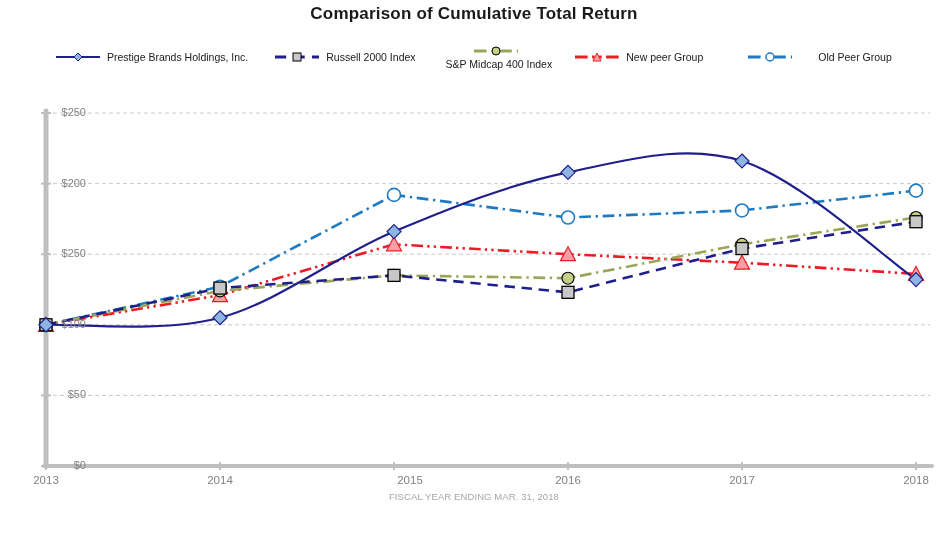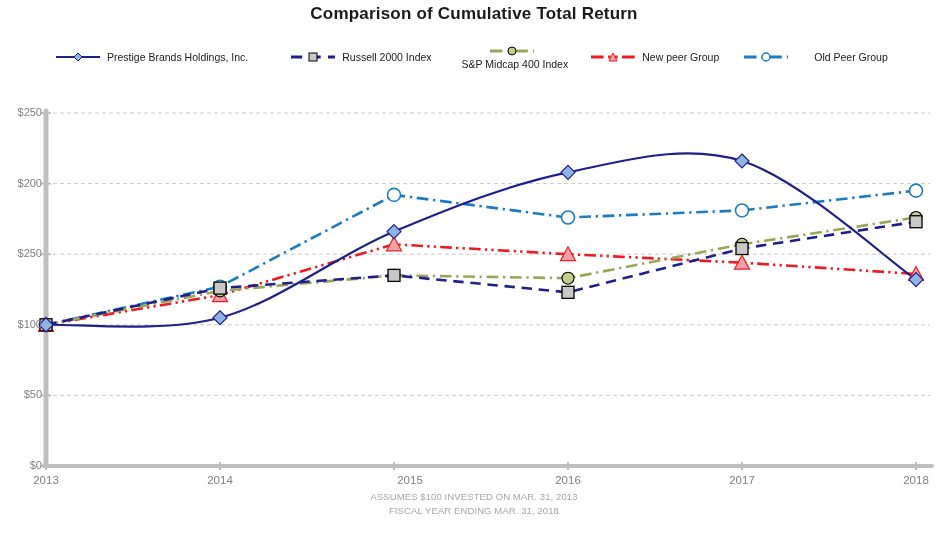--- a/index.html
+++ b/index.html
@@ -65,20 +65,21 @@
     width: 948px;
     height: 544px;
   }
   .ytick-label {
     position: absolute;
     width: 42px;
     text-align: right;
     font-size: 11px;
     color: #808080;
     transform: translateY(-7px);
+    padding-left: 44px;
   }
   .xtick-label {
     position: absolute;
     width: 60px;
     text-align: center;
     font-size: 11.5px;
     color: #808080;
     top: 474px;
   }
   .footnotes {
@@ -96,42 +97,42 @@
   }
 </style>
 </head>
 <body>
 
 <div id="chart-root">
 
   <div class="chart-title">Comparison  of Cumulative Total Return</div>
 
   <div class="legend" id="legend">
-      <div class="legend-item" style="margin-right: 42px;">
+      <div class="legend-item" style="margin-right: 26px;">
         <div class="legend-swatch"><svg width="46" height="14" viewBox="0 0 46 14">
             <line x1="1" y1="7" x2="45" y2="7" stroke="#1F1F8C" stroke-width="2.2"></line>
             <polygon points="23,3 27,7 23,11 19,7" fill="#8DB4E2" stroke="#1F1F8C" stroke-width="1"></polygon>
           </svg></div>
         <span class="legend-label">Prestige Brands Holdings, Inc.</span>
       </div>
       <div class="legend-item" style="margin-right: 30px;">
         <div class="legend-swatch"><svg width="46" height="14" viewBox="0 0 46 14">
             <line x1="1" y1="7" x2="45" y2="7" stroke="#1F1F8C" stroke-width="2.8" stroke-dasharray="11.2,7.279999999999999"></line>
             <rect x="19" y="3" width="8" height="8" fill="#C8C8C8" stroke="#000" stroke-width="1"></rect>
           </svg></div>
         <span class="legend-label">Russell 2000 Index</span>
       </div>
       <div class="legend-item" style="margin-right: 22px; flex-direction: column;">
         <div class="legend-swatch"><svg width="46" height="14" viewBox="0 0 46 14">
             <line x1="1" y1="7" x2="45" y2="7" stroke="#9BA558" stroke-width="2.8" stroke-dasharray="12.6,5.04,2.52,5.04"></line>
             <circle cx="23" cy="7" r="4" fill="#C4CE86" stroke="#000" stroke-width="1"></circle>
           </svg></div>
         <span class="legend-label">S&amp;P Midcap 400 Index</span>
       </div>
-      <div class="legend-item" style="margin-right: 24px; align-items: center;">
+      <div class="legend-item" style="margin-right: 44px; align-items: center;">
         <div class="legend-swatch"><svg width="46" height="14" viewBox="0 0 46 14">
             <line x1="1" y1="7" x2="45" y2="7" stroke="#ED1C24" stroke-width="2.8" stroke-dasharray="12.6,4.4799999999999995,2.52,4.4799999999999995,2.52,4.4799999999999995"></line>
             <polygon points="23,3 27,11 19,11" fill="#F4A0A4" stroke="#ED1C24" stroke-width="1"></polygon>
           </svg></div>
         <span class="legend-label">New peer Group</span>
       </div>
       <div class="legend-item" style="margin-right: 0px; gap: 19px;">
         <div class="legend-swatch"><svg width="46" height="14" viewBox="0 0 46 14">
             <line x1="1" y1="7" x2="45" y2="7" stroke="#1F7BC1" stroke-width="2.8" stroke-dasharray="12.6,5.04,2.52,5.04"></line>
             <circle cx="23" cy="7" r="4" fill="#fff" stroke="#1F7BC1" stroke-width="1.4"></circle>
@@ -208,17 +209,16 @@
   <div id="xtick-labels">
       <div class="xtick-label" style="left: 16px;">2013</div>
       <div class="xtick-label" style="left: 190px;">2014</div>
       <div class="xtick-label" style="left: 380px;">2015</div>
       <div class="xtick-label" style="left: 538px;">2016</div>
       <div class="xtick-label" style="left: 712px;">2017</div>
       <div class="xtick-label" style="left: 886px;">2018</div>
     </div>
 
   <div class="footnotes">
-    <div class="footnote">ASSUMES $100 INVESTED ON MAR. 31, 2013</div>
     <div class="footnote">FISCAL YEAR ENDING MAR. 31, 2018</div>
   </div>
 
 </div>
 
 </body></html>

